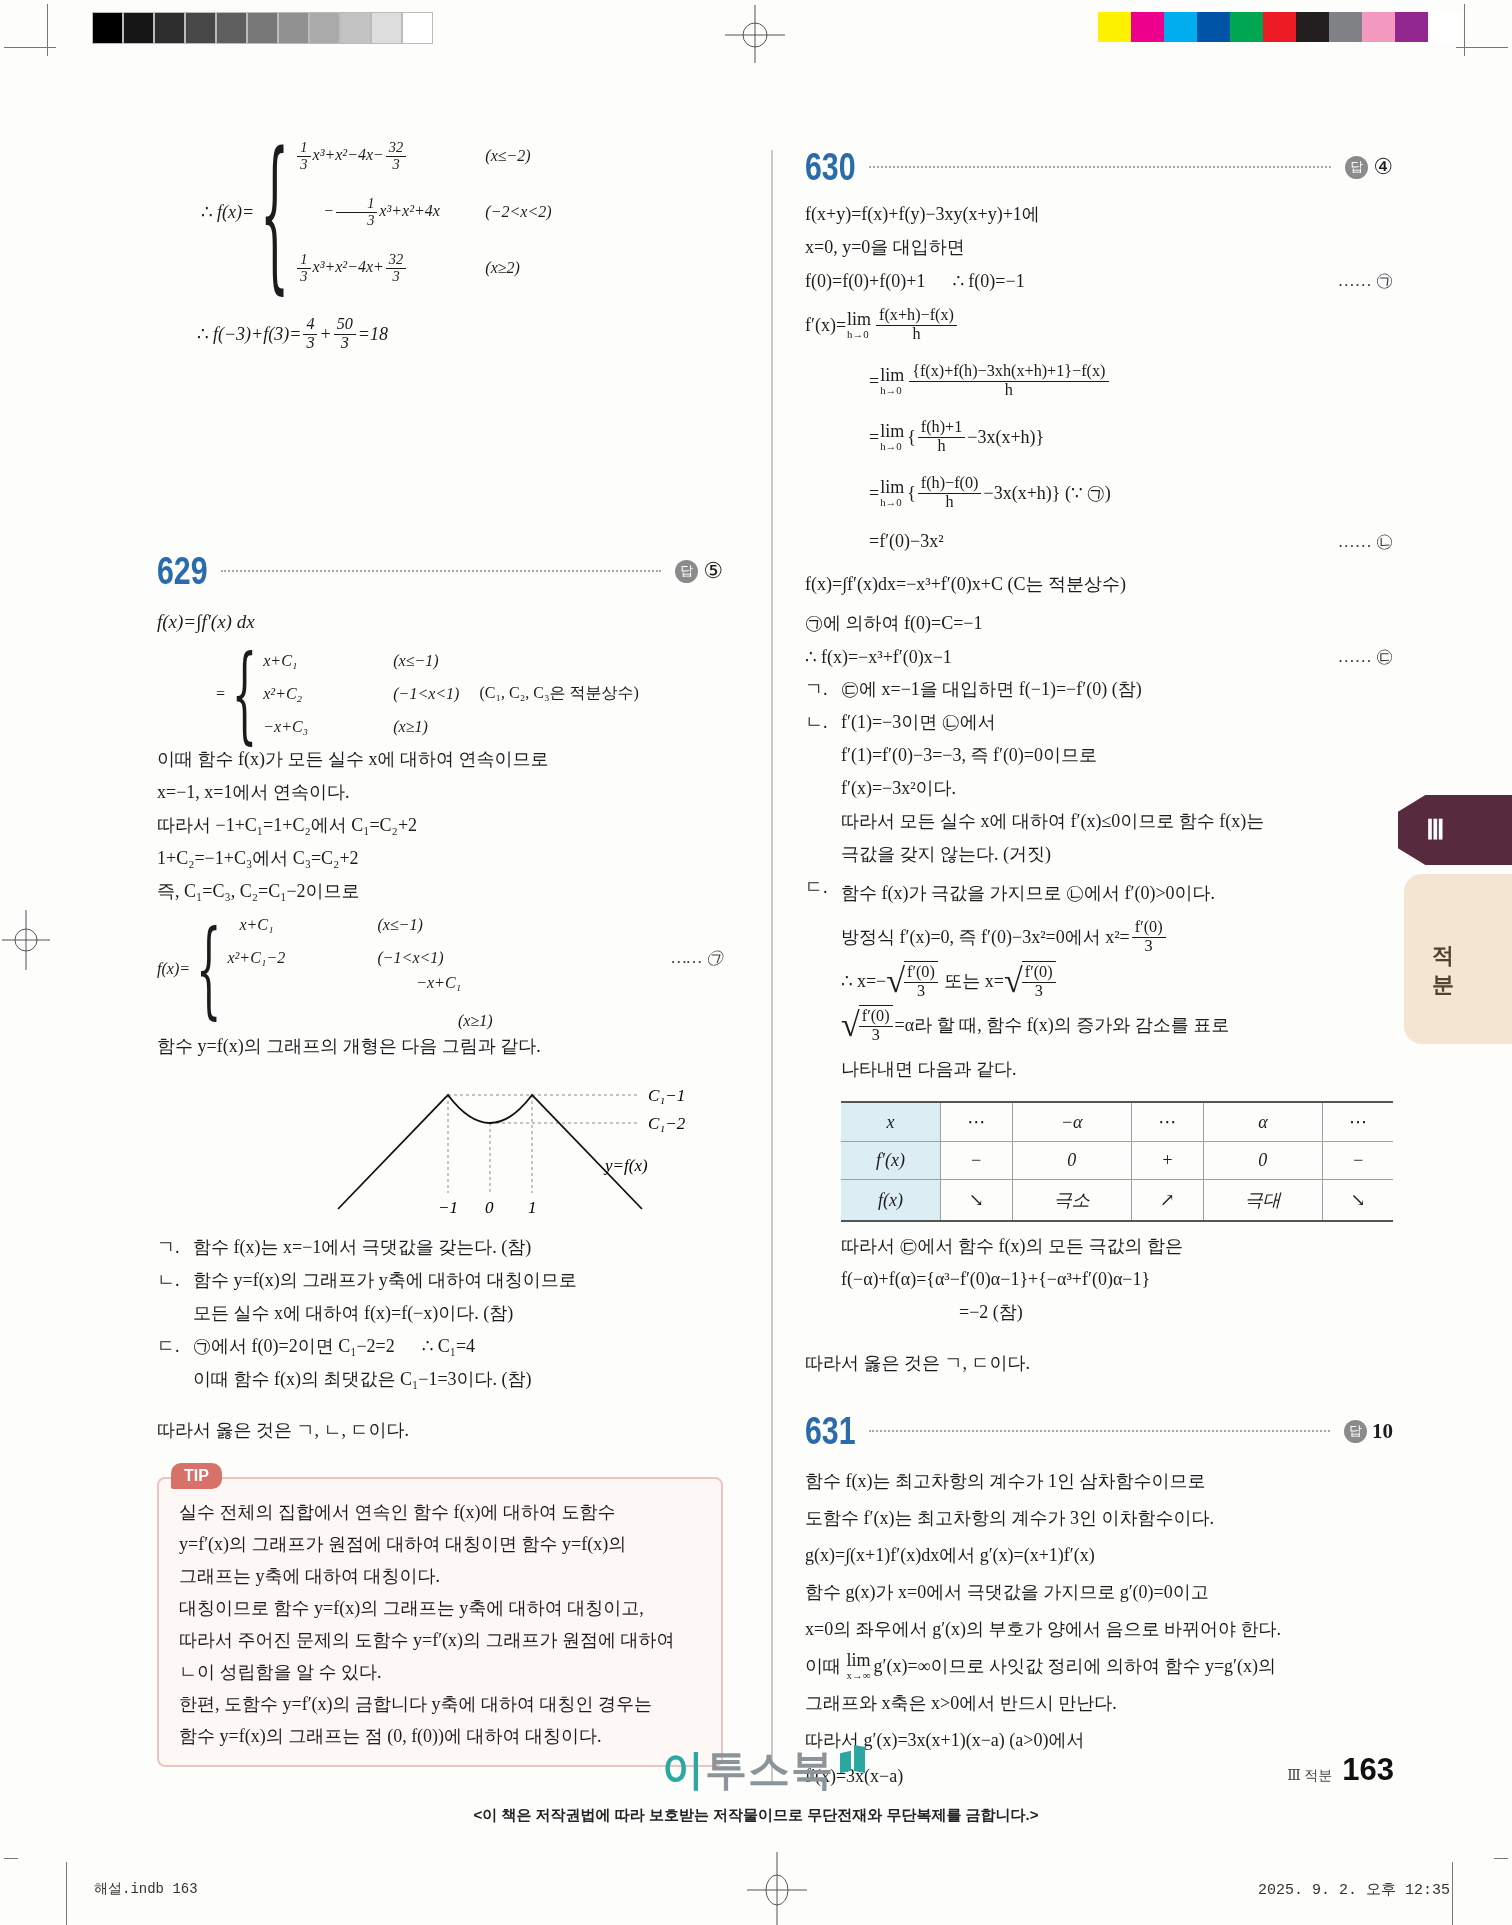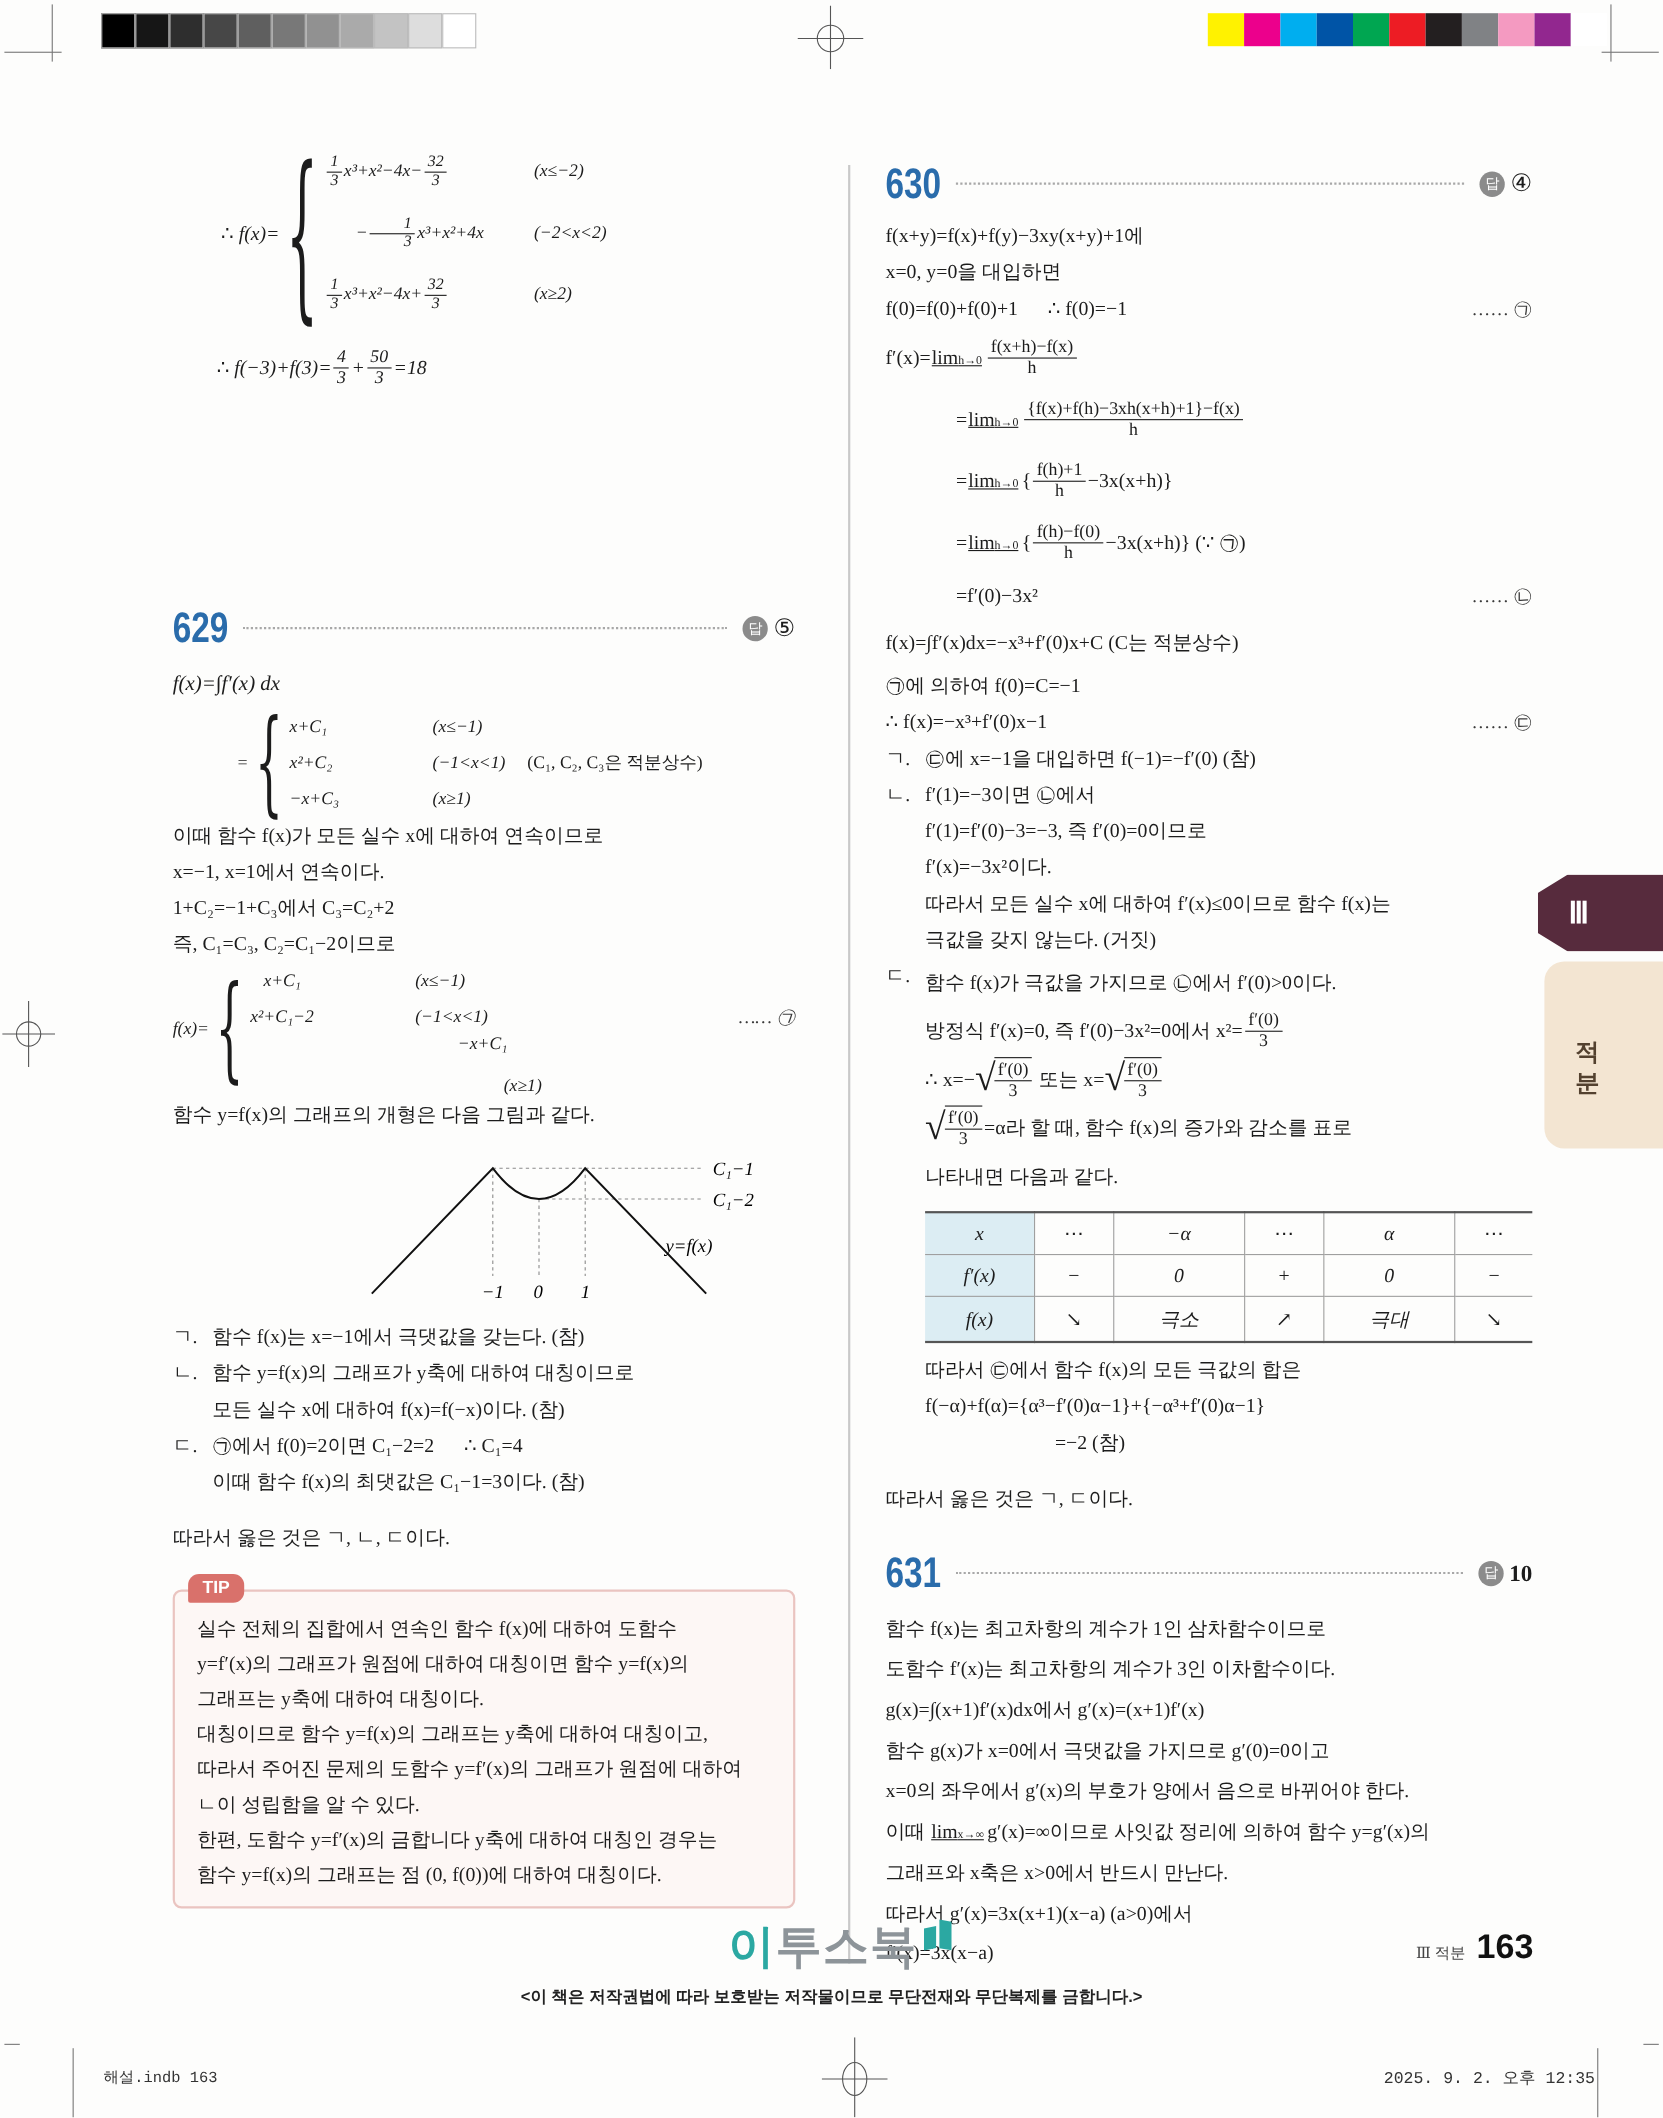--- a/index.html
+++ b/index.html
@@ -20,21 +20,21 @@
   .mline{display:flex;align-items:center;min-height:33px;font-size:18px;white-space:pre;}
   .tall{min-height:56px;}
   .it{font-style:italic;}
   .ind1{margin-left:64px;}
   .rmark{margin-left:auto;color:#3a3a3a;font-size:17px;}
   
   .frac{display:inline-flex;flex-direction:column;text-align:center;vertical-align:middle;
         margin:0 2px;line-height:1.1;font-size:0.9em;}
   .frac .num{border-bottom:1.3px solid currentColor;padding:0 3px;}
   .frac .den{padding:0 3px;}
-  .lim{display:inline-flex;flex-direction:row;align-items:flex-end;line-height:1;margin:0 3px 0 1px;vertical-align:middle;text-decoration:underline;}
+  .lim{display:inline-flex;flex-direction:column;align-items:flex-start;line-height:1;margin:0 3px 0 1px;vertical-align:middle;}
   .lim .limword{font-size:1em;}
   .lim .limsub{font-size:0.6em;margin-top:1px;}
   .sqrtwrap{display:inline-flex;align-items:center;vertical-align:middle;}
   .sqrtwrap .sqrtsign{font-size:1.9em;font-weight:400;line-height:0.75;margin-right:-3px;}
   .sqrtwrap .frac{border-top:1.4px solid currentColor;padding-top:2px;}
   
   .casesblk{display:flex;align-items:center;}
   .cprefix{font-style:italic;margin-right:6px;}
   .brace{font-family:"DejaVu Serif",serif;font-weight:300;display:inline-block;}
   .crows{display:flex;flex-direction:column;justify-content:center;}
@@ -234,20 +234,21 @@
       </span>
       <span class="crow" style="min-height:33px;">
         <span class="expr" style="min-width:110px;">−x+C₃</span>
         <span class="cond">(x≥1)</span>
       </span>
     </span>
   </div>
 
   <div class="line">이때 함수 f(x)가 모든 실수 x에 대하여 연속이므로</div>
   <div class="line">x=−1, x=1에서 연속이다.</div>
+  <div class="line">따라서 −1+C₁=1+C₂에서 C₁=C₂+2</div>
   <div class="line">1+C₂=−1+C₃에서 C₃=C₂+2</div>
   <div class="line">즉, C₁=C₃, C₂=C₁−2이므로</div>
 
   <div class="casesblk">
     <span class="cprefix">f(x)=</span>
     <span class="brace" style="font-size:40px;transform:scaleY(2.6);">{</span>
     <span class="crows" style="margin-left:6px;flex:1;">
       <span class="crow" style="min-height:33px;">
         <span class="expr" style="min-width:130px;text-indent:12px;">x+C₁</span>
         <span class="cond">(x≤−1)</span>

